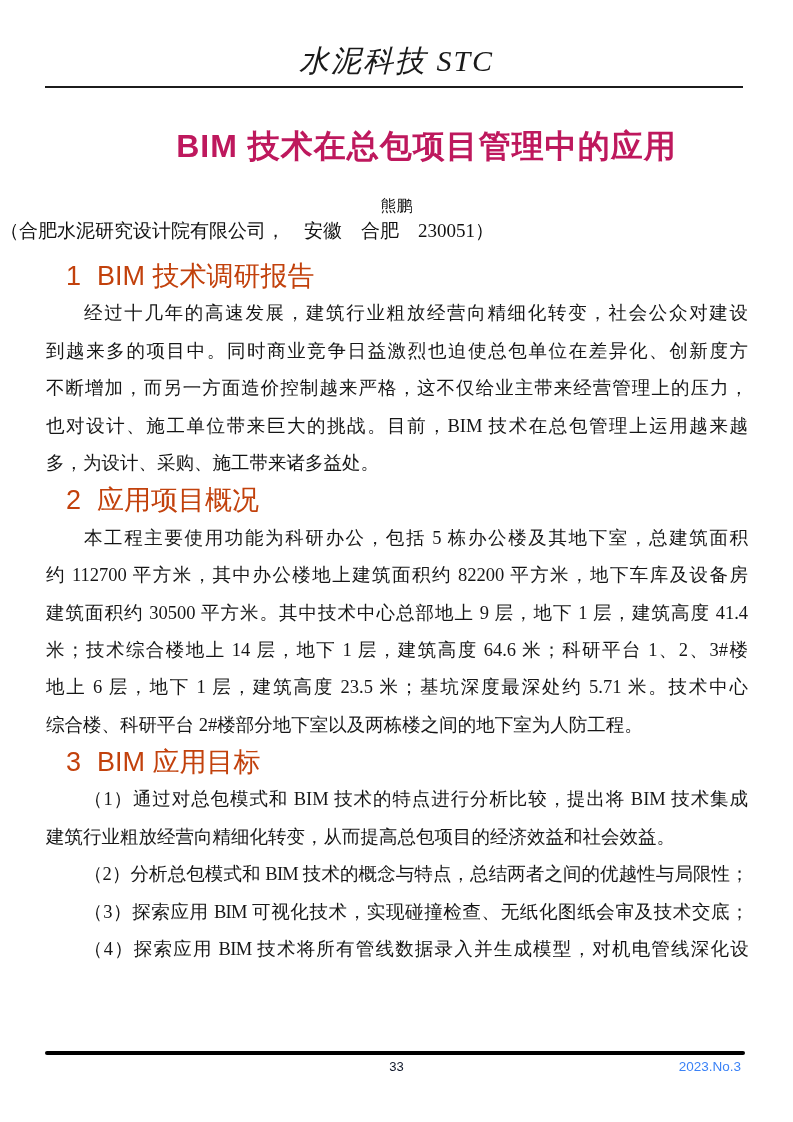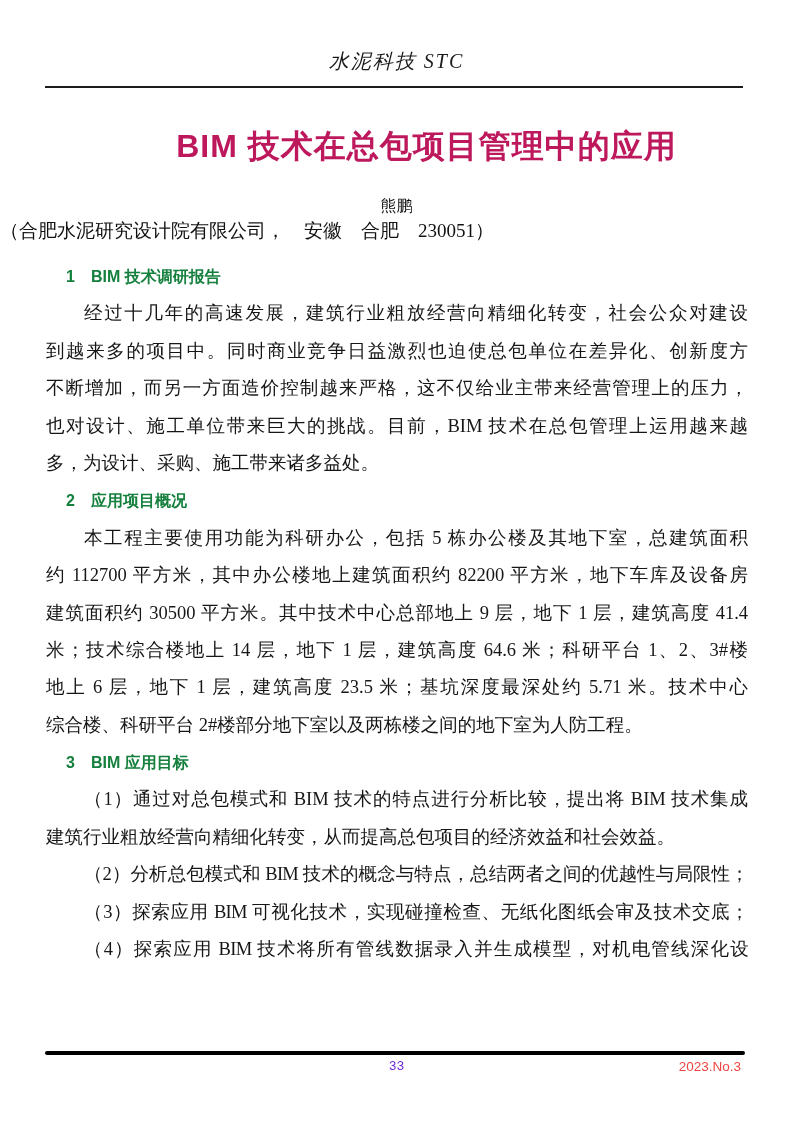--- a/index.html
+++ b/index.html
@@ -11,21 +11,21 @@
     background: #ffffff;
     color: #111111;
     font-family: "Liberation Serif", "DejaVu Serif", serif;
     overflow: hidden;
   }
   
   #journal-title {
     position: absolute;
     top: 46px; left: 0; width: 100%;
     text-align: center;
-    font-size: 20px;
+    font-size: 30px;
     line-height: 30px;
     letter-spacing: 2px;
     font-style: italic;
     color: #1a1a1a;
   }
   #header-rule {
     position: absolute;
     top: 86px; left: 45px;
     width: 698px; height: 2px;
     background: #1c1c1c;
@@ -61,23 +61,23 @@
   #content-area {
     position: absolute;
     top: 258px; left: 46px;
     width: 702px;
   }
   .sec-heading {
     height: 37.4px;
     line-height: 37.4px;
     padding-left: 20px;
     font-family: "Liberation Sans", "DejaVu Sans", sans-serif;
-    font-weight: bold;
-    font-size: 16px;
-    color: #15803d;
+    font-weight: normal;
+    font-size: 27px;
+    color: #c2410c;
     overflow: hidden;
   }
   .sec-num { margin-right: 16px; }
   .tline {
     height: 37.4px;
     line-height: 37.4px;
     font-size: 18.5px;
     color: #161616;
     overflow: hidden;
   }
@@ -89,32 +89,32 @@
     position: absolute;
     top: 1051px; left: 45px;
     width: 700px; height: 4px;
     background: #000;
     border-radius: 2px;
   }
   #page-number {
     position: absolute;
     top: 1058px; left: 0; width: 100%;
     text-align: center;
-    font-family: Liberation Mono, monospace;
+    font-family: Liberation Sans, sans-serif;
     font-size: 13px;
     line-height: 18px;
-    color: #6d28d9;
+    color: #0f172a;
   }
   #issue-number {
     position: absolute;
     top: 1058px; right: 52px;
     font-family: "Liberation Sans", "DejaVu Sans", sans-serif;
     font-size: 13.5px;
     line-height: 18px;
-    color: #ef4444;
+    color: #3b82f6;
   }
 </style>
 </head>
 <body>
 
 <div id="page">
 
   <div id="journal-title">水泥科技 STC</div>
 
   <div id="header-rule"></div>

